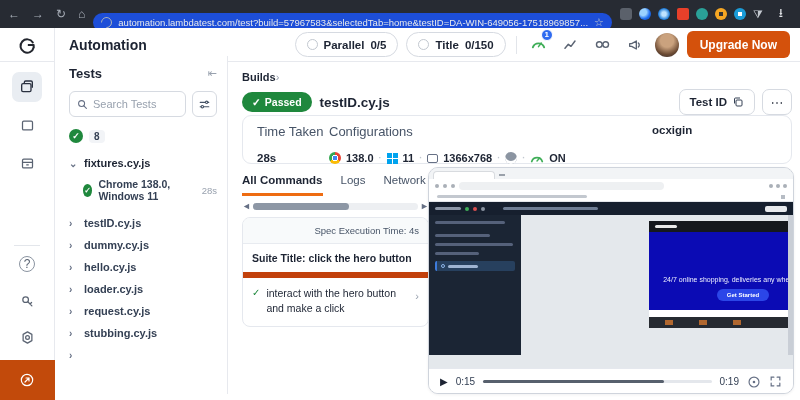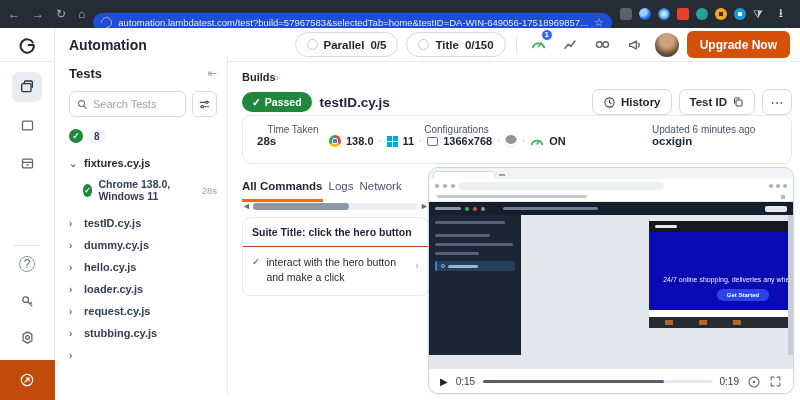--- a/index.html
+++ b/index.html
@@ -109,53 +109,53 @@
     height:20px; display:flex; align-items:center; gap:4px; padding:0 10px; }
   .test-title { font-size:13.5px; font-weight:700; color:#1d2433; }
   .title-actions { margin-left:auto; display:flex; gap:7px; align-items:center; }
   .act-btn { display:flex; align-items:center; gap:5px; border:1px solid #d6dae1; border-radius:7px;
     height:26px; padding:0 10px; font-size:11.5px; font-weight:700; color:#1d2433; background:#fff; cursor:pointer; }
   .more-btn { border:1px solid #d6dae1; border-radius:7px; height:26px; width:30px; display:flex;
     align-items:center; justify-content:center; font-size:13px; color:#1d2433; background:#fff; cursor:pointer; }
 
   .info-card { position:absolute; top:53px; left:14px; right:8px; height:49px;
     border:1px solid #e5e8ee; border-radius:9px; display:flex; padding:8px 14px; gap:0; }
-  .info-col .cap { font-size:10px; color:#475467; margin-bottom:0;text-align:center; }
+  .info-col .cap { font-size:13px; color:#475467; margin-bottom:13px; }
   .info-col .val { font-size:11.5px; font-weight:700; color:#1d2433; }
   .col-time { width:72px; }
   .col-cfg { width:255px; }
   .cfg-row { display:flex; align-items:center; gap:5px; font-size:11px; font-weight:700; color:#1d2433; }
   .dot-sep { color:#c2c8d0; font-size:9px; }
   .chrome-ic { width:12px; height:12px; border-radius:50%;
     background:radial-gradient(circle at 50% 50%, #4285f4 0 27%, #fff 27% 40%, transparent 40%),
     conic-gradient(#ea4335 0 120deg, #fbbc05 120deg 240deg, #34a853 240deg 360deg); }
   .win-ic { width:11px; height:11px; display:grid; grid-template-columns:1fr 1fr; gap:1px; }
   .win-ic i { background:#00a3ee; }
   .res-ic { width:11px; height:9px; border:1.3px solid #667085; border-radius:2px; }
   .spy-ic { width:12px; height:12px; border-radius:50%; background:#8b94a1;
     box-shadow:inset 0 -3px 0 #fff; }
   .col-upd { margin-left:68px; }
 
   
-  .tabs { position:absolute; top:118px; left:14px; width:187px; display:flex; gap:6px;
+  .tabs { position:absolute; top:112px; left:14px; width:187px; display:flex; gap:18px;
     overflow:hidden; white-space:nowrap; }
   .tab { font-size:11.5px; color:#475467; padding-bottom:7px; cursor:pointer; flex:0 0 auto; }
   .tab.active { color:#1d2433; font-weight:700; border-bottom:3px solid #ee6c12; }
   .hscroll { position:absolute; top:139px; left:14px; width:187px; height:10px; display:flex;
     align-items:center; gap:2px; }
   .hs-arrow { font-size:9px; color:#667085; cursor:pointer; }
   .hs-track { flex:1; height:7px; background:#edeff2; border-radius:4px; position:relative; }
   .hs-thumb { position:absolute; left:0; top:0; height:7px; width:58%; background:#8d97a5;
     border-radius:4px; cursor:grab; }
 
   .cmd-card { position:absolute; top:155px; left:14px; width:187px; border:1px solid #e5e8ee;
     border-radius:8px; overflow:hidden; }
   .cmd-head { background:#f8fafb; border-bottom:1px solid #e8ebf0; padding:7px 9px; text-align:right;
     font-size:9.5px; color:#475467; }
-  .cmd-suite { padding:8px 9px; border-bottom:1px solid #c2410c; font-size:10.5px; font-weight:700;
+  .cmd-suite { padding:8px 9px; border-bottom:6px solid #c2410c; font-size:10.5px; font-weight:700;
     color:#1d2433; }
   .cmd-step { display:flex; align-items:flex-start; gap:6px; padding:8px 9px 10px; cursor:pointer; }
   .step-check { color:#1f883d; font-size:10px; margin-top:1px; }
   .step-text { font-size:10.5px; color:#1d2433; line-height:1.45; flex:1; }
   .step-chev { color:#98a1ae; font-size:11px; margin-top:4px; }
 
   
   .video-panel { position:absolute; top:105px; left:200px; width:366px; height:227px;
     border:1px solid #cfd4dc; border-radius:10px; overflow:hidden; background:#fff;
     box-shadow:0 1px 3px rgba(16,24,40,.06); }
@@ -406,27 +406,20 @@
     </div>
 
     <div class="title-row">
       <span class="passed-badge">
         <span>✓</span>
         <span>Passed</span>
       </span>
       <span class="test-title">testID.cy.js</span>
       <div class="title-actions">
         <button class="act-btn">
-          <svg width="13" height="13" viewBox="0 0 24 24">
-            <circle cx="12" cy="12" r="8.5" fill="none" stroke="#344054" stroke-width="2"></circle>
-            <path d="M12 7.5V12l3 2" fill="none" stroke="#344054" stroke-width="2" stroke-linecap="round"></path>
-          </svg>
-          <span>History</span>
-        </button>
-        <button class="act-btn">
           <span>Test ID</span>
           <svg width="12" height="12" viewBox="0 0 24 24">
             <rect x="8" y="8" width="12" height="12" rx="2" fill="none" stroke="#344054" stroke-width="2"></rect>
             <path d="M5 15V6a2 2 0 0 1 2-2h9" fill="none" stroke="#344054" stroke-width="2"></path>
           </svg>
         </button>
         <button class="more-btn">
           <span>⋯</span>
         </button>
       </div>
@@ -457,41 +450,41 @@
           <span class="spy-ic"></span>
           <span class="dot-sep">·</span>
           <svg width="14" height="12" viewBox="0 0 24 20">
             <path d="M3 16a9.5 9.5 0 0 1 18 0" fill="none" stroke="#3fae58" stroke-width="3" stroke-linecap="round"></path>
             <path d="M12 15l4.5-5" stroke="#3fae58" stroke-width="2.4" stroke-linecap="round"></path>
           </svg>
           <span>ON</span>
         </div>
       </div>
       <div class="info-col col-upd">
-        <div class="cap">Updated 6 minutes ago</div>
         <div class="val">ocxigin</div>
       </div>
     </div>
 
     <div class="tabs">
       <span class="tab active">All Commands</span>
       <span class="tab">Logs</span>
       <span class="tab">Network</span>
 
     </div>
 
     <div class="hscroll">
       <span class="hs-arrow">◄</span>
       <span class="hs-track">
         <span class="hs-thumb"></span>
       </span>
       <span class="hs-arrow">►</span>
     </div>
 
     <div class="cmd-card">
+      <div class="cmd-head">Spec Execution Time: 4s</div>
       <div class="cmd-suite">Suite Title: click the hero button</div>
       <div class="cmd-step">
         <span class="step-check">✓</span>
         <span class="step-text">interact with the hero button and make a click</span>
         <span class="step-chev">›</span>
       </div>
     </div>
 
     <div class="video-panel">
       <div class="vid-content">

